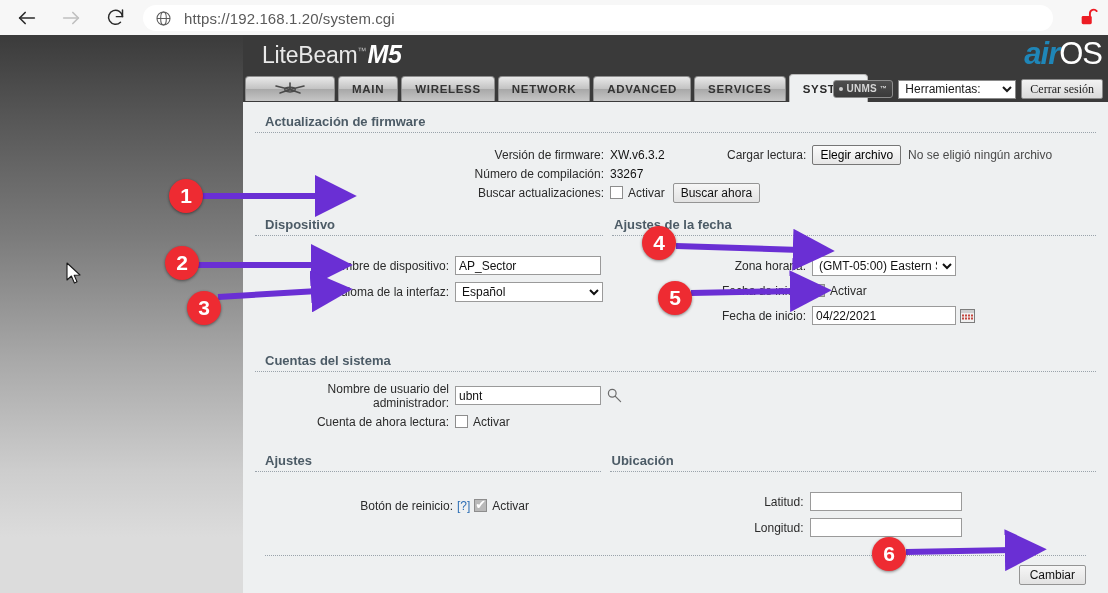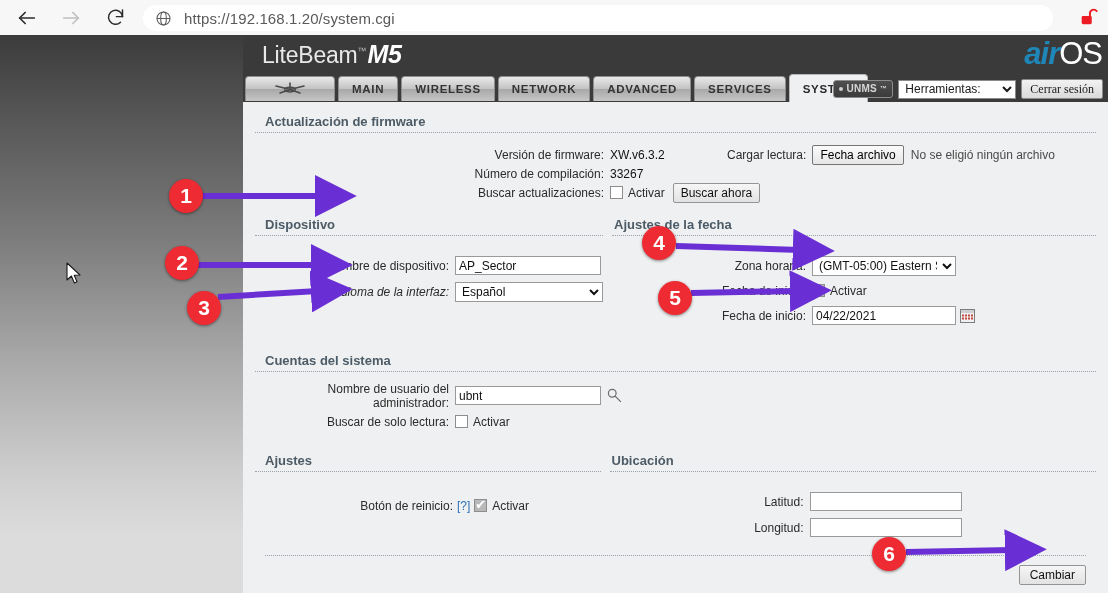--- a/index.html
+++ b/index.html
@@ -321,35 +321,35 @@
         </div>
         <div class="row" style="position:absolute; left:0; top:48px;">
           <span class="lbl" style="width:355px;">Buscar actualizaciones:</span>
           <span class="chk"></span>
           <span class="chk-lbl">Activar</span>
           <button class="btn" style="margin-left:8px;">Buscar ahora</button>
         </div>
 
         <div class="row" style="position:absolute; left:472px; top:10px;">
           <span class="lbl">Cargar lectura:</span>
-          <button class="filebtn">Fecha archivo</button>
+          <button class="filebtn">Elegir archivo</button>
           <span class="nofile">No se eligió ningún archivo</span>
         </div>
       </div>
 
       <div class="two-col">
         <div class="col-l">
           <div class="sec-title" style="padding-left:10px;">Dispositivo</div>
           <div class="dotted"></div>
           <div class="row" style="margin-top:18px;">
             <span class="lbl" style="width:200px;">Nombre de dispositivo:</span>
             <input class="txtinput" style="width: 146px;" value="AP_Sector">
           </div>
           <div class="row" style="margin-top:3px;">
-            <span class="lbl" style="width:200px;font-style:italic;">Idioma de la interfaz:</span>
+            <span class="lbl" style="width:200px;">Idioma de la interfaz:</span>
             <select class="selinput" style="width:148px;">
               <option>Español</option>
             </select>
           </div>
         </div>
 
         <div class="col-r">
           <div class="sec-title" style="padding-left:2px;">Ajustes de la fecha</div>
           <div class="dotted"></div>
           <div class="row" style="margin-top:18px;">
@@ -393,21 +393,21 @@
           <span class="lbl" style="width:200px;">Nombre de usuario del administrador:</span>
           <input class="txtinput" style="width: 146px;" value="ubnt">
           <span class="key-ico">
             <svg width="15" height="15" viewBox="0 0 16 16" fill="none" stroke="#6c6c6c" stroke-width="1.3" stroke-linecap="round">
               <circle cx="5.6" cy="5.6" r="4.1"></circle>
                 <line x1="8.7" y1="8.7" x2="14.5" y2="14.5"></line>
             </svg>
           </span>
         </div>
         <div class="row" style="margin-top:3px;">
-          <span class="lbl" style="width:200px;">Buscar de solo lectura:</span>
+          <span class="lbl" style="width:200px;">Cuenta de ahora lectura:</span>
           <span class="chk"></span>
           <span class="chk-lbl">Activar</span>
         </div>
       </div>
 
       <div class="two-col" style="margin-top:8px;">
         <div class="col-l">
           <div class="sec-title" style="padding-left:10px;">Ajustes</div>
           <div class="dotted"></div>
           <div class="row" style="margin-top:22px;">

